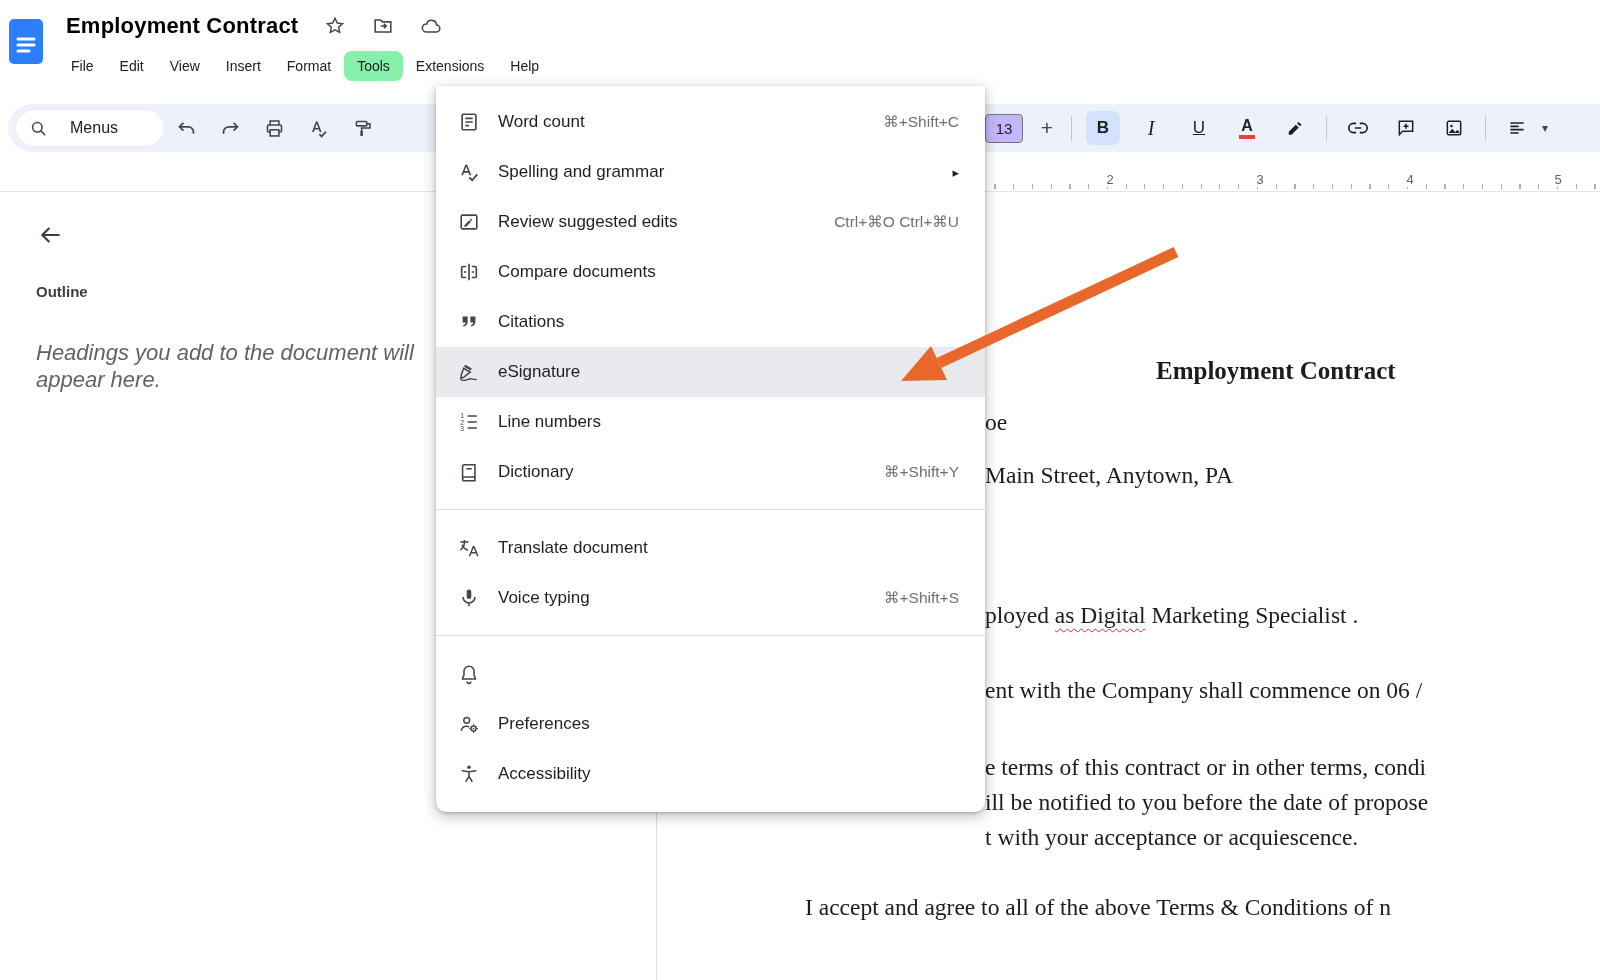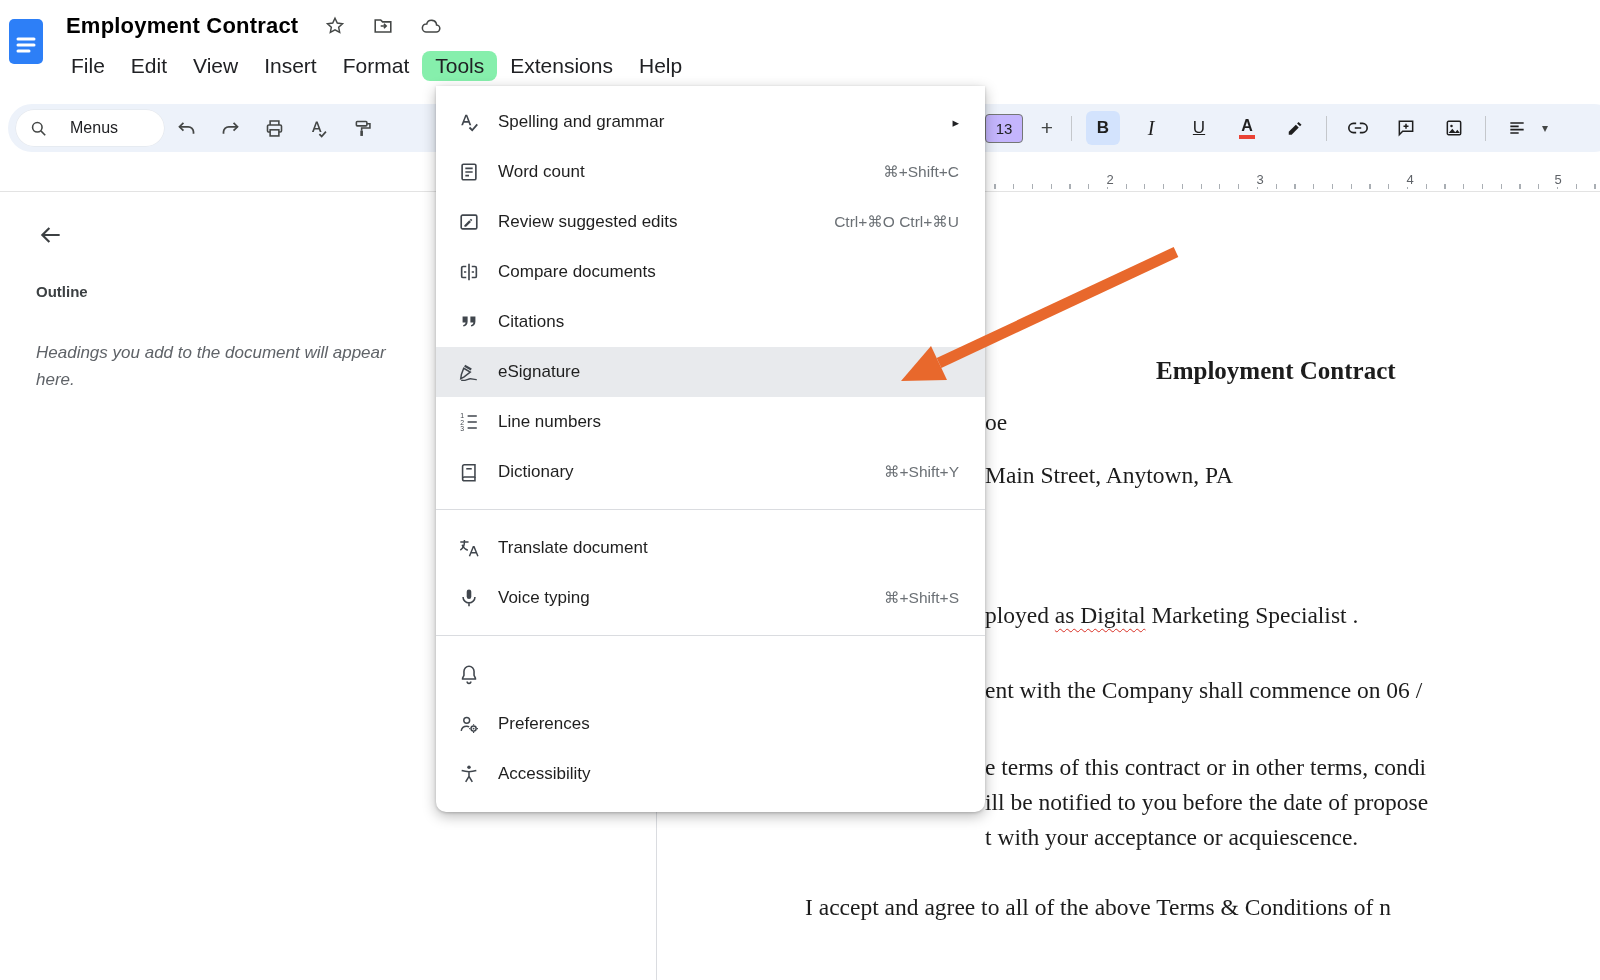--- a/index.html
+++ b/index.html
@@ -8,21 +8,21 @@
   body { position:relative; }
 
   
   .docs-icon { position:absolute; left:9px; top:19px; width:34px; height:46px; }
   .title-row { position:absolute; left:66px; top:13px; display:flex; align-items:center; gap:26px; }
   .doc-title { font-size:22px; font-weight:600; color:#000; letter-spacing:.2px; }
   .hdr-ic { width:22px; height:22px; color:#444746; display:inline-flex; }
   .hdr-ic svg { width:100%; height:100%; }
 
   .menubar { position:absolute; left:58px; top:50px; display:flex; height:32px; align-items:center; }
-  .mb { padding:0 13px; font-size:21px; line-height:30px; color:#202124; border-radius:8px; cursor:default; }
+  .mb { padding:0 13px; font-size:14px; line-height:30px; color:#202124; border-radius:8px; cursor:default; }
   .mb.active { background:#86efac; }
 
   
   .toolbar { position:absolute; left:8px; top:104px; width:1610px; height:48px;
     background:#edf2fa; border-radius:24px; display:flex; align-items:center; z-index:5; }
   .menus-pill { margin-left:8px; height:36px; min-width:148px; background:#fff; border-radius:18px;
     display:flex; align-items:center; gap:22px; padding:0 18px 0 13px; box-shadow:0 0 0 0.5px #e0e3e8; }
   .menus-pill .lbl { font-size:16px; color:#202124; }
   .tb-btn { width:44px; height:40px; display:flex; align-items:center; justify-content:center; color:#444746; }
   .tb-btn svg { width:21px; height:21px; }
@@ -44,21 +44,21 @@
   .ruler-ticks { position:absolute; left:0; right:0; bottom:2px; height:5px;
     background:repeating-linear-gradient(90deg,#9aa0a6 0 1px,transparent 1px 18.75px); background-position:反 0; opacity:.85; }
   .ruler-num { position:absolute; bottom:4px; transform:translateX(-50%); font-size:13px; color:#5f6368; background:#fff; padding:0 3px; }
   .header-divider { position:absolute; top:191px; left:0; right:0; border-top:1px solid #e3e3e3; }
   .v-divider { position:absolute; left:656px; top:192px; bottom:0; border-left:1px solid #dadce0; }
 
   
   .back-arrow { position:absolute; left:38px; top:222px; width:26px; height:26px; color:#3c4043; }
   .back-arrow svg { width:100%; height:100%; }
   .outline-title { position:absolute; left:36px; top:283px; font-size:15px; font-weight:700; color:#3c4043; }
-  .outline-placeholder { position:absolute; left:36px; top:339px; width:392px; font-size:17px; line-height:27px;
+  .outline-placeholder { position:absolute; left:36px; top:339px; width:392px; font-size:22px; line-height:27px;
     font-style:italic; color:#5f6368; }
 
   
   .doc-frag { position:absolute; font-family:"Liberation Serif", serif; font-size:23.5px; color:#1c1c1c; white-space:nowrap; }
   .doc-heading { position:absolute; left:1156px; top:357px; font-family:"Liberation Serif", serif;
     font-size:25px; font-weight:700; color:#1c1c1c; white-space:nowrap; }
   .spell-error { text-decoration:underline; text-decoration-style:wavy; text-decoration-color:#d93025;
     text-decoration-thickness:1px; text-underline-offset:5px; }
 
   
@@ -230,37 +230,37 @@
 <div class="doc-frag" style="left:985px;top:602px"><span>ployed </span><span class="spell-error">as Digital</span><span> Marketing Specialist .</span></div>
 <div class="doc-frag" style="left:985px;top:677px">ent with the Company shall commence on 06 /</div>
 <div class="doc-frag" style="left:985px;top:754px">e terms of this contract or in other terms, condi</div>
 <div class="doc-frag" style="left:985px;top:789px">ill be notified to you before the date of propose</div>
 <div class="doc-frag" style="left:985px;top:824px">t with your acceptance or acquiescence.</div>
 <div class="doc-frag" style="left:805px;top:894px">I accept and agree to all of the above Terms &amp; Conditions of n</div>
 
 <div class="dropdown">
     <div class="menu-row">
       <span class="mi-icon">
+        <svg viewBox="0 0 24 24" fill="none" stroke="currentColor" stroke-width="1.8">
+          <rect x="4.5" y="3.5" width="15" height="17" rx="1.5"></rect>
+          <path d="M8 8h8M8 12h8M8 16h4"></path>
+        </svg>
+      </span>
+      <span class="mi-label">Word count</span>
+      <span class="mi-shortcut">⌘+Shift+C</span>
+    </div>
+    <div class="menu-row">
+      <span class="mi-icon">
         <svg viewBox="0 0 24 24">
           <path d="M3.5 15.5L8 4h2l4.5 11.5h-2l-1-2.7H6.5l-1 2.7z M7.1 11h3.7L9 5.9z" fill="currentColor"></path>
           <path d="M12.5 18l3 3 5.5-6.3" fill="none" stroke="currentColor" stroke-width="2"></path>
         </svg>
       </span>
       <span class="mi-label">Spelling and grammar</span>
       <span class="mi-sub">▸</span>
-    </div>
-    <div class="menu-row">
-      <span class="mi-icon">
-        <svg viewBox="0 0 24 24" fill="none" stroke="currentColor" stroke-width="1.8">
-          <rect x="4.5" y="3.5" width="15" height="17" rx="1.5"></rect>
-          <path d="M8 8h8M8 12h8M8 16h4"></path>
-        </svg>
-      </span>
-      <span class="mi-label">Word count</span>
-      <span class="mi-shortcut">⌘+Shift+C</span>
     </div>
     <div class="menu-row">
       <span class="mi-icon">
         <svg viewBox="0 0 24 24" fill="none" stroke="currentColor" stroke-width="1.8">
           <rect x="3.5" y="4.5" width="17" height="15" rx="1.5"></rect>
           <path d="M7 15.5l5.3-5.3 1.8 1.8-5.3 5.3H7z" fill="currentColor" stroke="none"></path>
           <path d="M13.5 9l1.5 1.5"></path>
         </svg>
       </span>
       <span class="mi-label">Review suggested edits</span>

